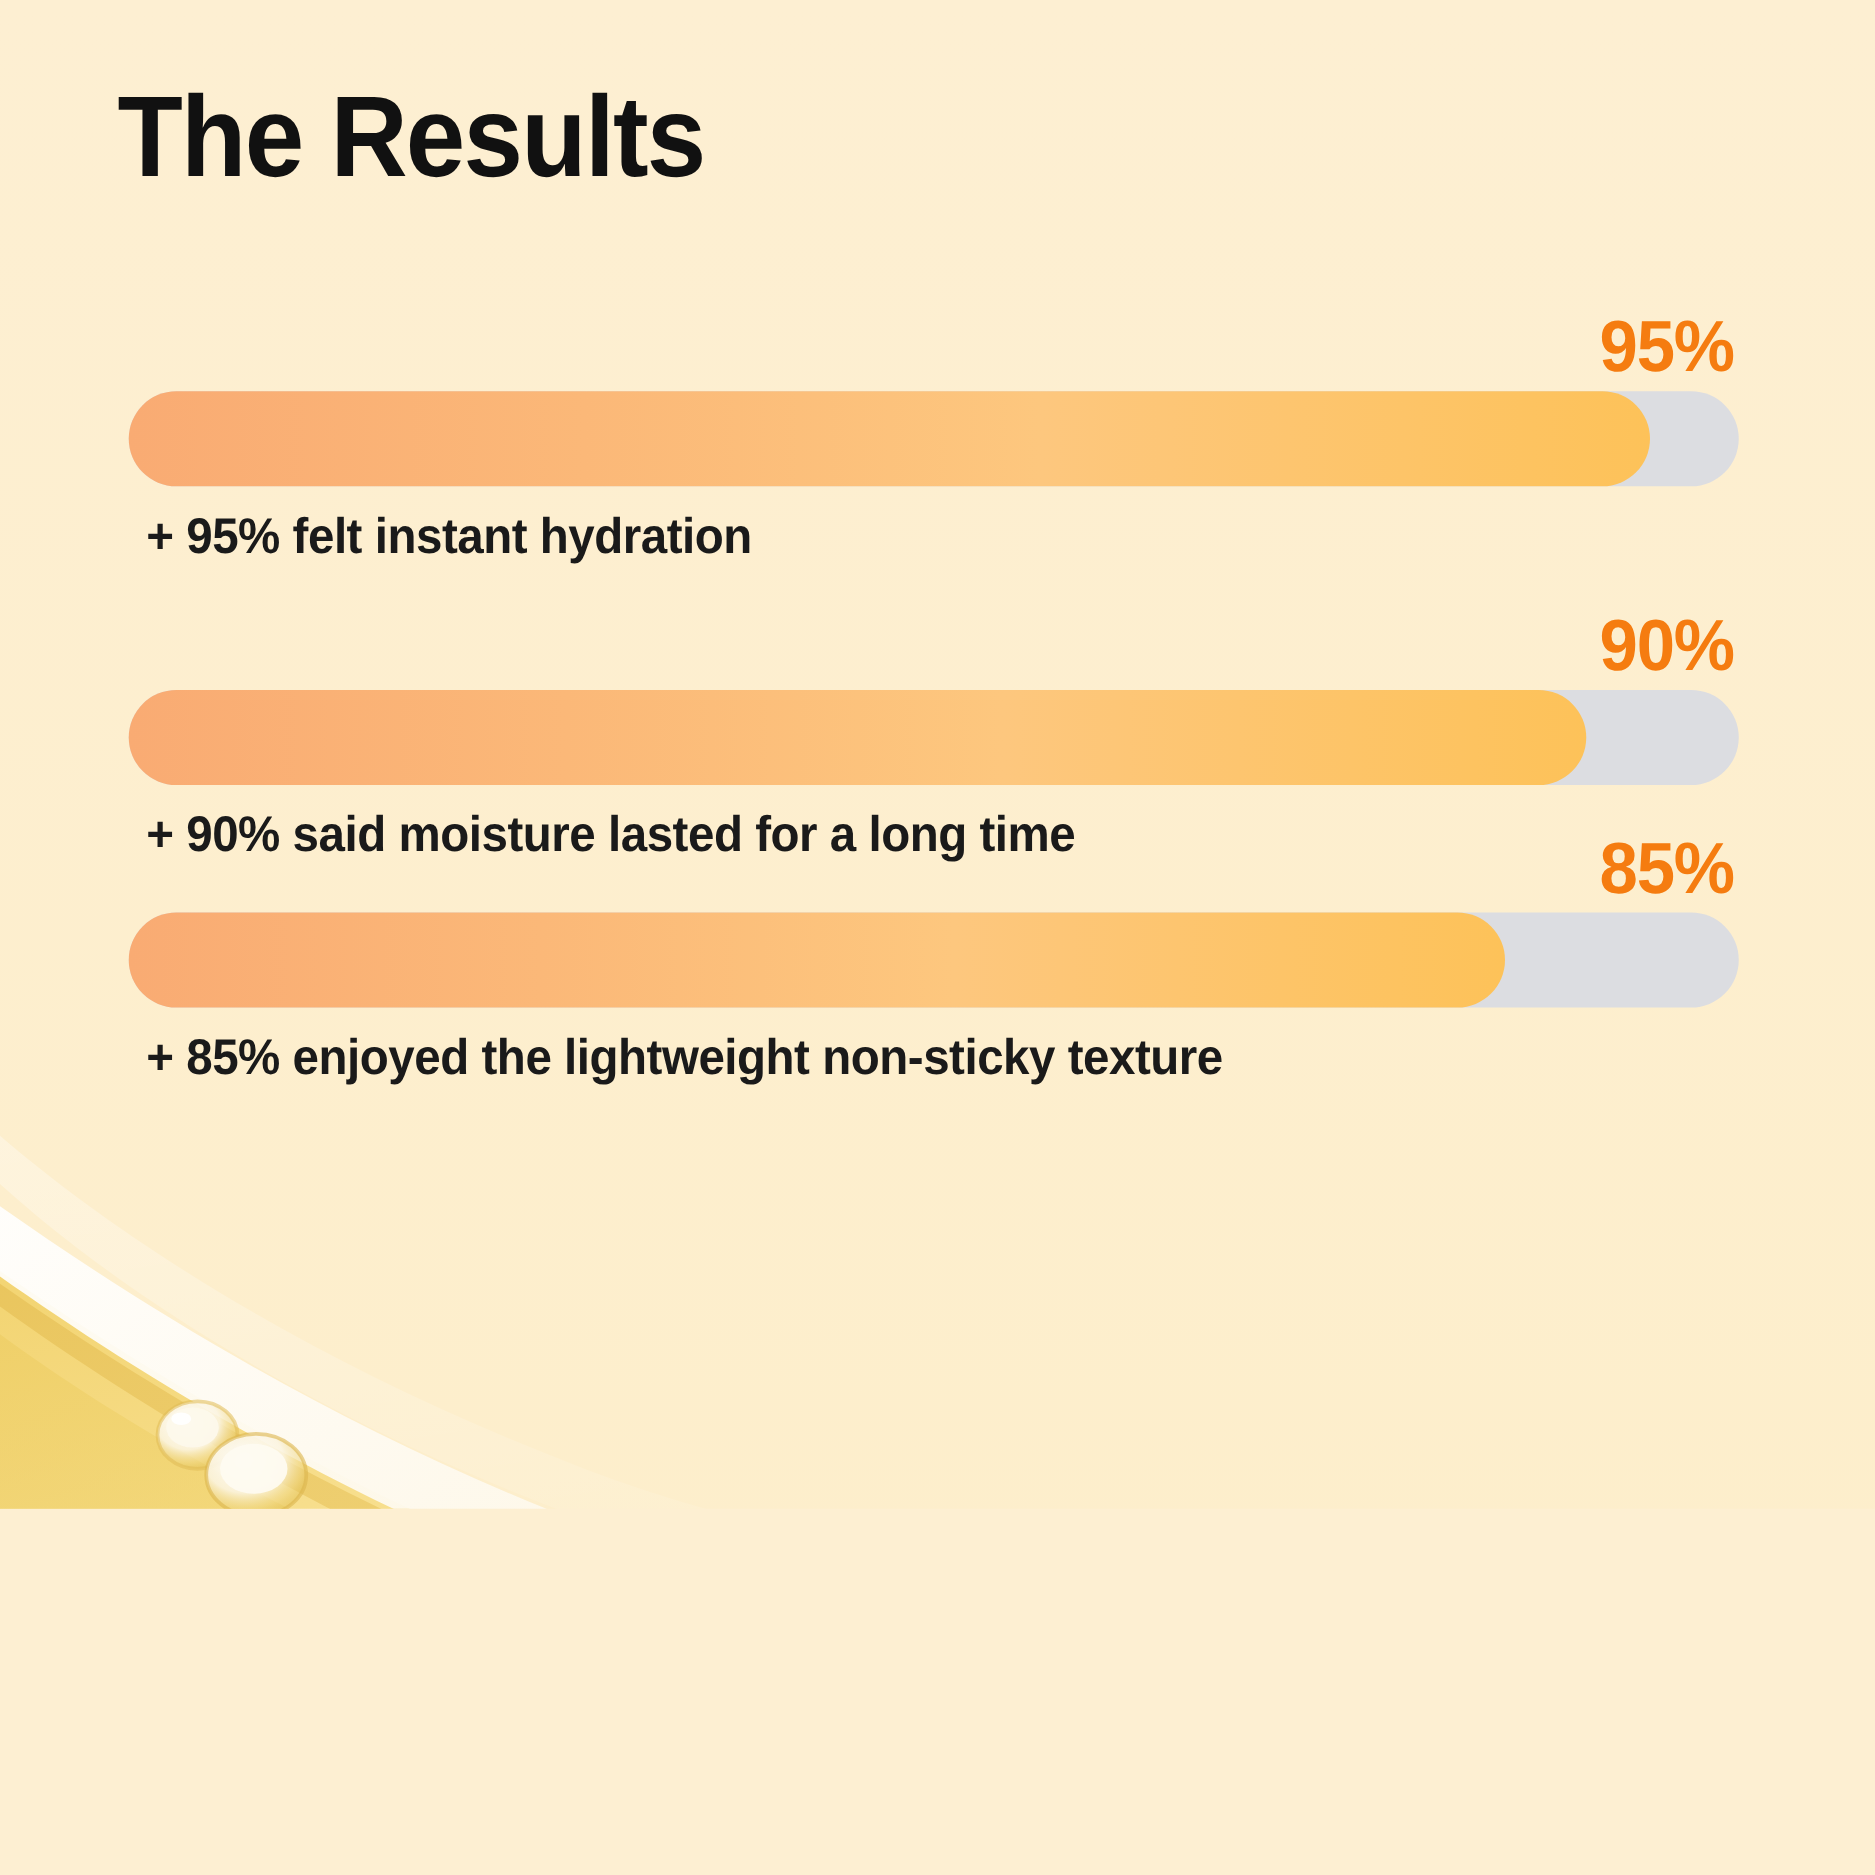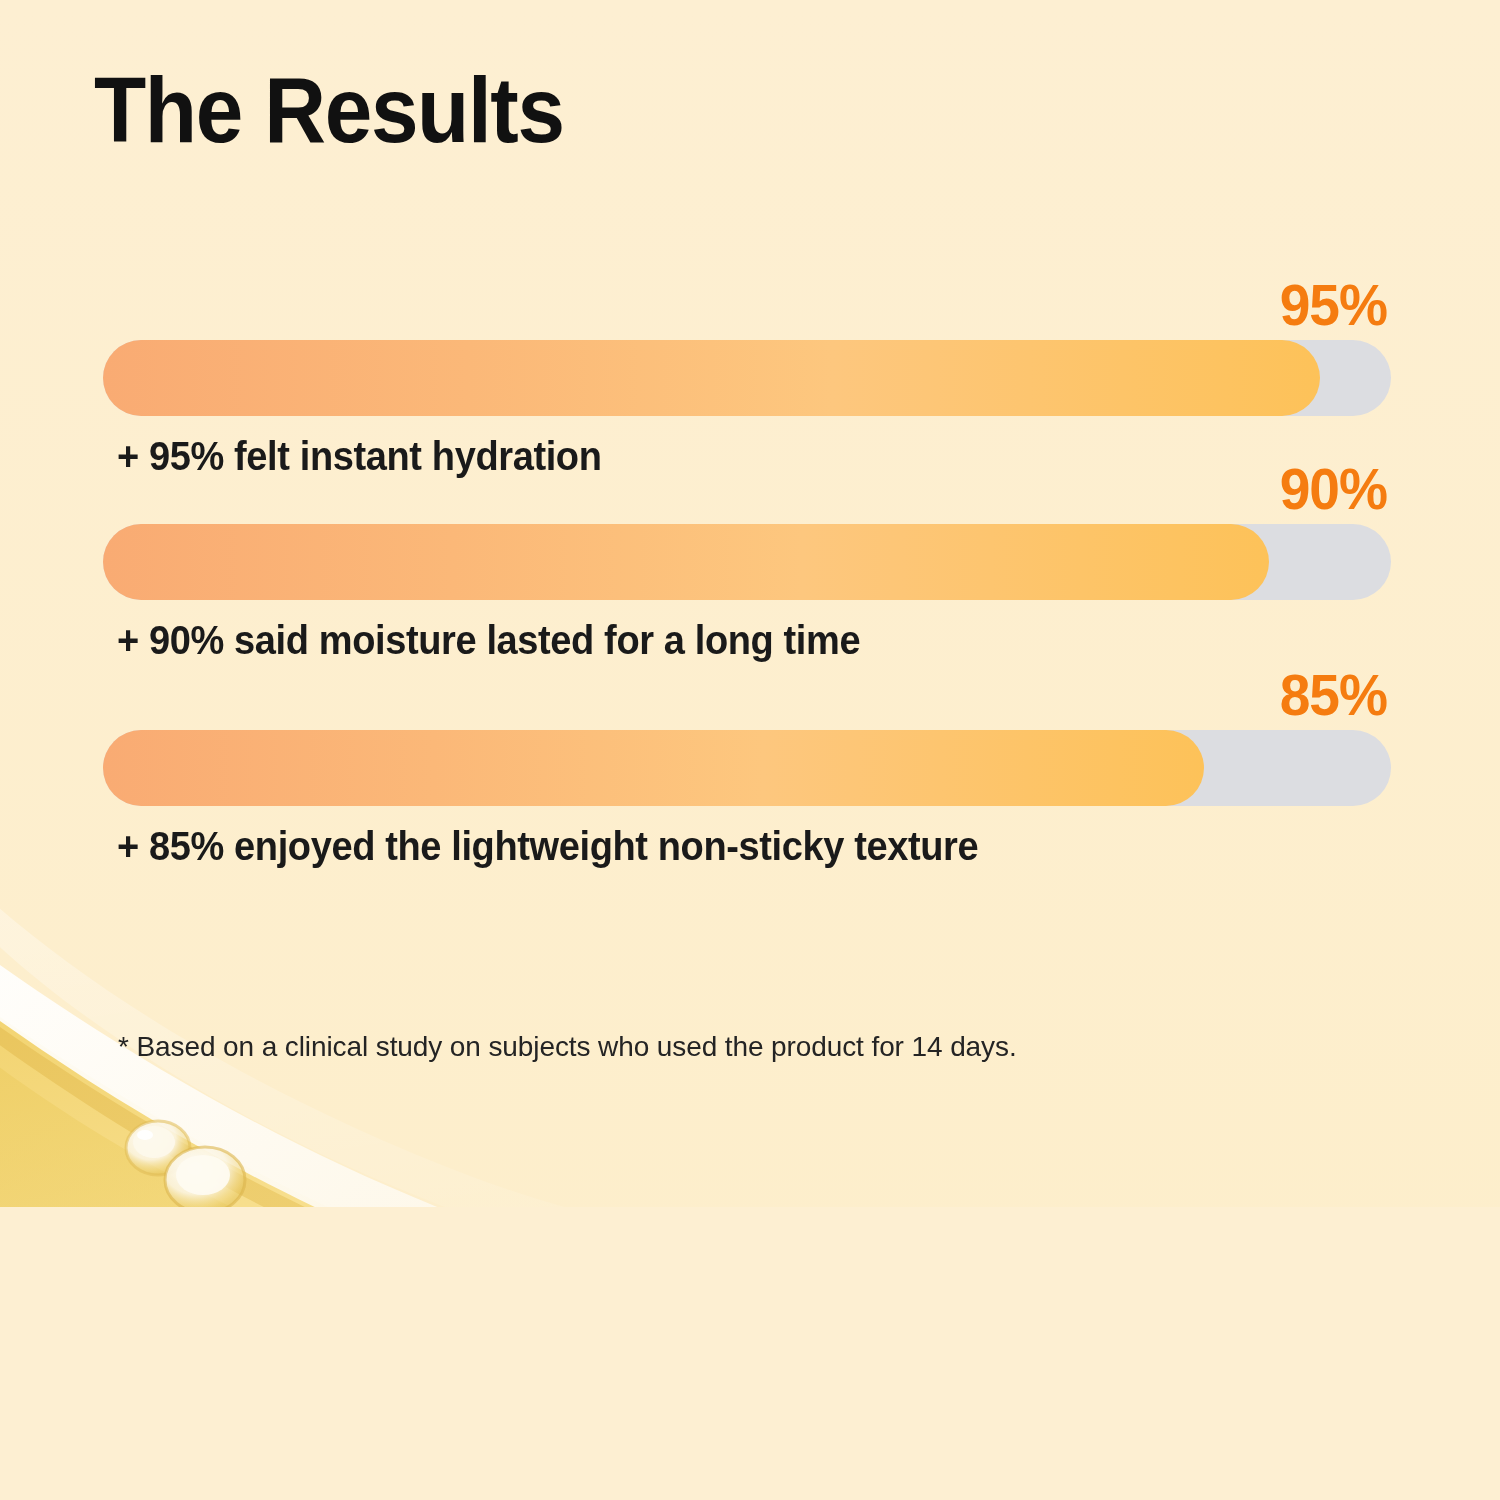--- a/index.html
+++ b/index.html
@@ -104,22 +104,22 @@
     font-weight: 700;
     letter-spacing: -0.4px;
     color: #1a1a1a;
     transform: scaleX(0.95);
     transform-origin: left top;
     white-space: nowrap;
     line-height: 1;
   }
 
   
-  #row-0 { top: 340px; text-align: center; }
-  #row-1 { top: 524px; }
+  #row-0 { top: 313px; text-align: center; }
+  #row-1 { top: 552px; }
   #row-2 { top: 730px; }
 
   
   #footnote {
     position: absolute;
     left: 118px;
     top: 1031px;
     font-size: 28px;
     font-weight: 400;
     color: #242424;
@@ -255,17 +255,16 @@
     <div class="result-row" id="row-2">
       <div class="pct-label">85%</div>
       <div class="bar-track">
         <div class="bar-fill" style="width: 85.5%;"></div>
       </div>
       <div class="row-caption">+ 85% enjoyed the lightweight non-sticky texture</div>
     </div>
 
   </div>
 
-  <div id="footnote">* Based on a clinical study on subjects who used the product for 14 days.</div>
 
   <div id="brand">COSRX</div>
 
 </div>
 
 </body></html>

